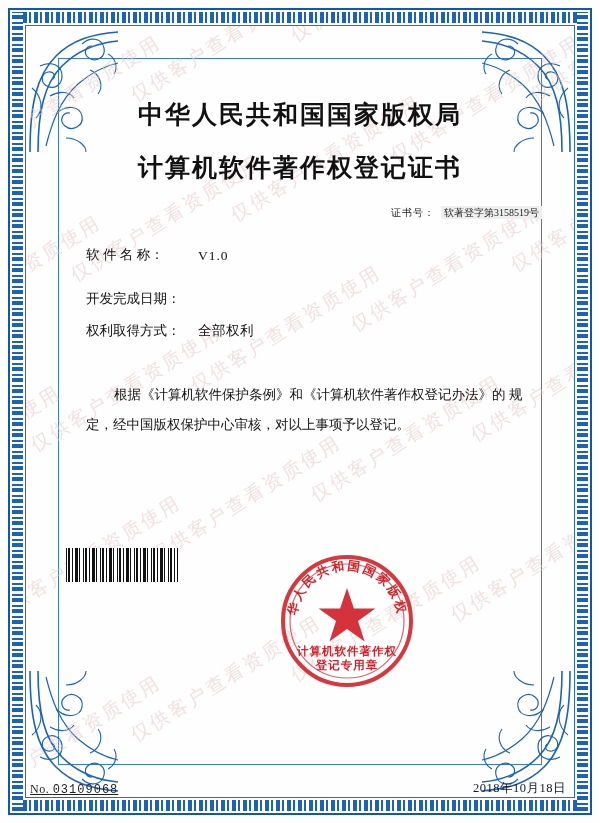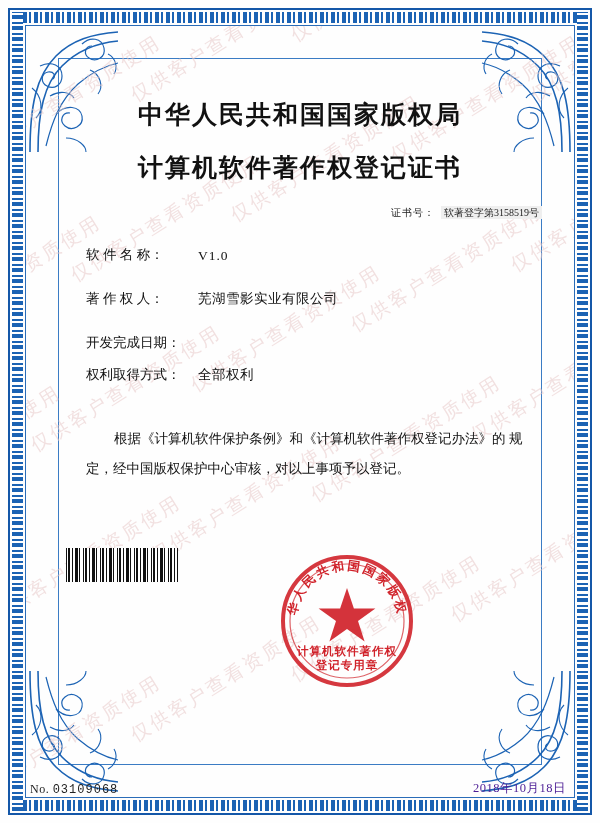--- a/index.html
+++ b/index.html
@@ -175,26 +175,27 @@
     left: 278px; top: 552px;
     width: 138px; height: 138px;
   }
 
   .footer-no {
     position: absolute;
     left: 30px; bottom: 26px;
     font-size: 12px;
     color: #222;
     letter-spacing: .5px;
+    text-decoration: underline;
   }
   .footer-date {
     position: absolute;
     right: 34px; bottom: 26px;
     font-size: 12.5px;
-    color: #4c1d95;
+    color: #0f172a;
     letter-spacing: .5px;
   }
   .footer-no .digits { font-family: "Liberation Mono", monospace; letter-spacing: 1px; }
 </style>
 </head>
 <body>
 
 <div id="certificate">
 
   <div class="border-outer"></div>
@@ -311,24 +312,20 @@
 
     <div class="fields">
 
       <div class="field-row">
         <div class="field-label">软 件 名 称：</div>
         <div class="field-value">
           <span class="line2">V1.0</span>
         </div>
       </div>
 
-      <div class="field-row gap-big">
-        <div class="field-label">著 作 权 人：</div>
-        <div class="field-value">芜湖雪影实业有限公司</div>
-      </div>
 
       <div class="field-row gap-big">
         <div class="field-label">开发完成日期：</div>
       </div>
 
 
       <div class="field-row">
         <div class="field-label">权利取得方式：</div>
         <div class="field-value">全部权利</div>
       </div>

